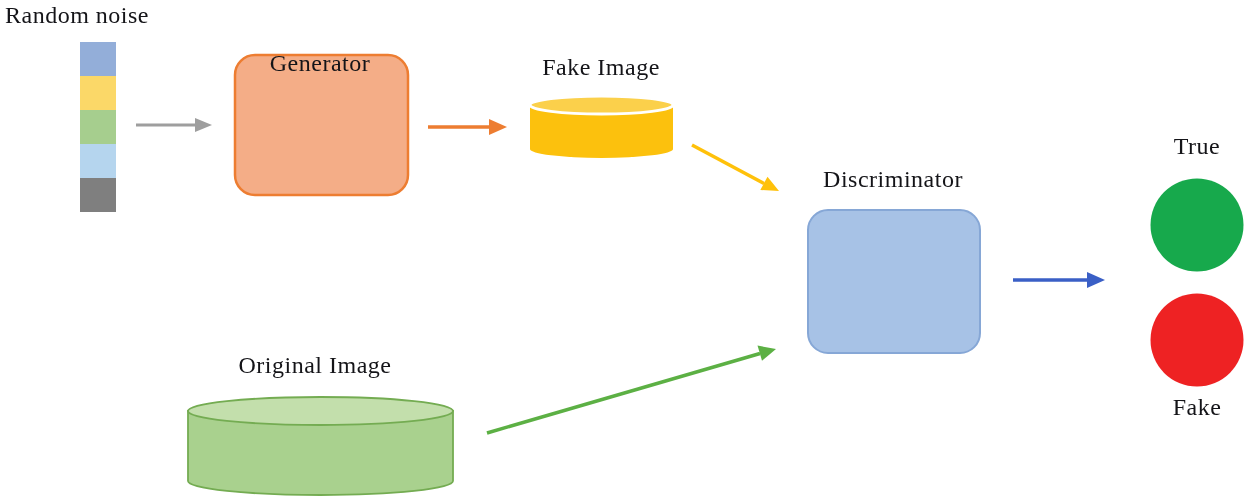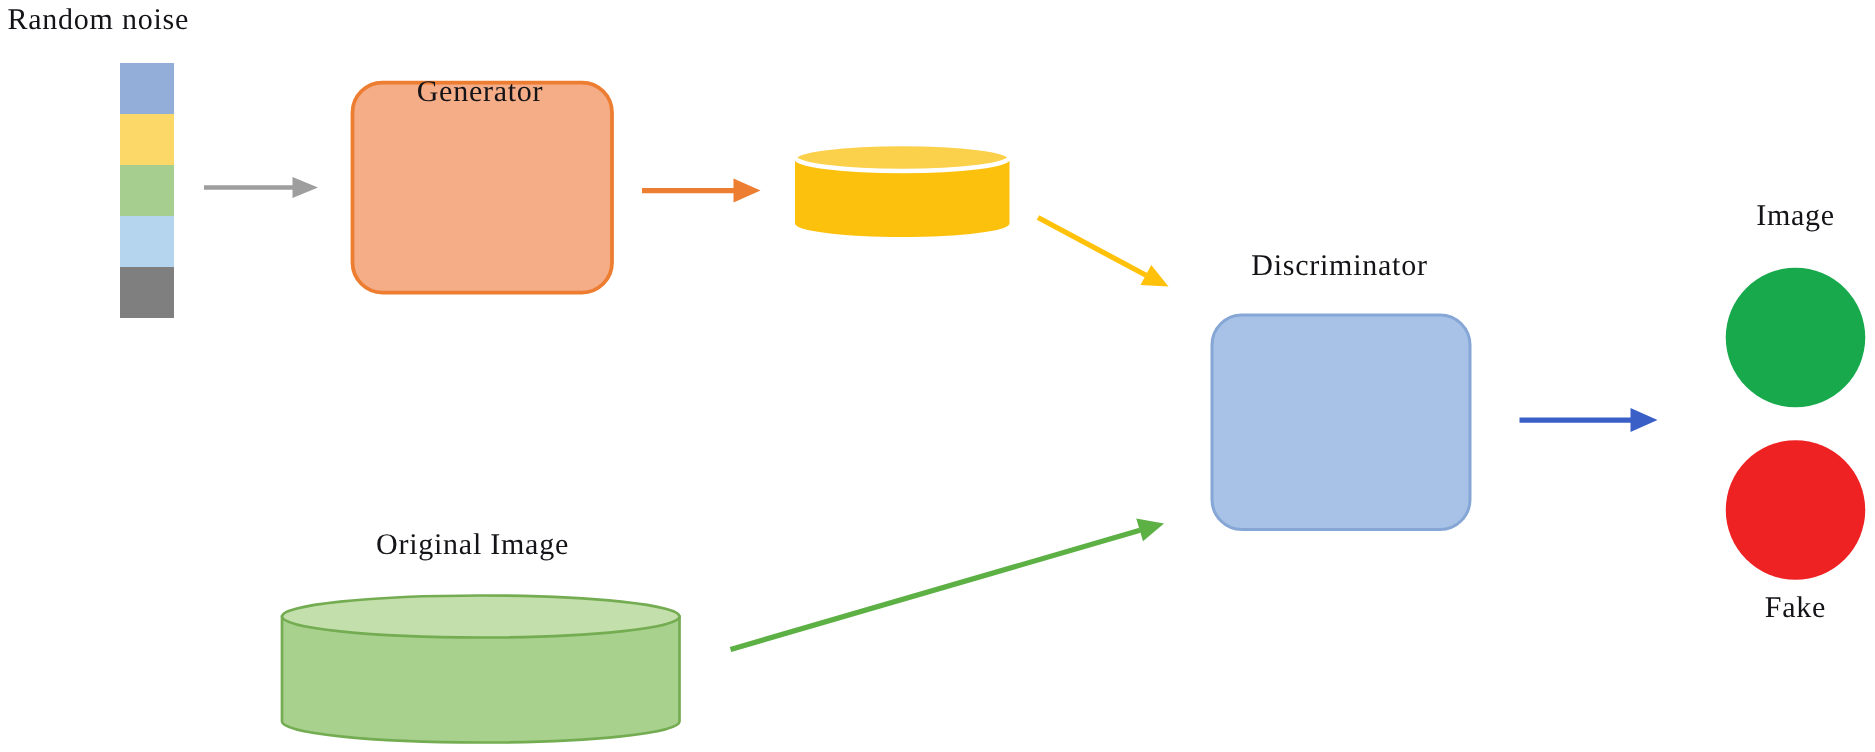--- a/index.html
+++ b/index.html
@@ -8,21 +8,21 @@
     width: 1250px;
     height: 501px;
     background: #ffffff;
     font-family: "Liberation Serif", "DejaVu Serif", serif;
     overflow: hidden;
   }
   svg.layer { position: absolute; left: 0; top: 0; }
   .label {
     position: absolute;
     color: #141418;
-    font-size: 20px;
+    font-size: 24px;
     line-height: 1.1;
     white-space: nowrap;
     letter-spacing: 0.5px;
   }
   .label.centered { transform: translateX(-50%); }
 </style>
 </head>
 <body>
 
 <div class="canvas">
@@ -77,22 +77,23 @@
     </g>
 
     <circle cx="1197" cy="225" r="46.5" fill="#17A94C"></circle>
     <circle cx="1197" cy="340" r="46.5" fill="#EE2223"></circle>
   </svg>
 
   <div class="label" style="left:5px; top:2px;">Random noise</div>
 
   <div class="label centered" style="left:320px; top:50px;">Generator</div>
 
+  <div class="label centered" style="left:601px; top:54px;">Fake Image</div>
 
   <div class="label centered" style="left:893px; top:166px;">Discriminator</div>
 
   <div class="label centered" style="left:315px; top:352px;">Original Image</div>
 
-  <div class="label centered" style="left:1197px; top:133px;">Image</div>
+  <div class="label centered" style="left:1197px; top:133px;">True</div>
 
   <div class="label centered" style="left:1197px; top:394px;">Fake</div>
 
 </div>
 
 </body></html>

